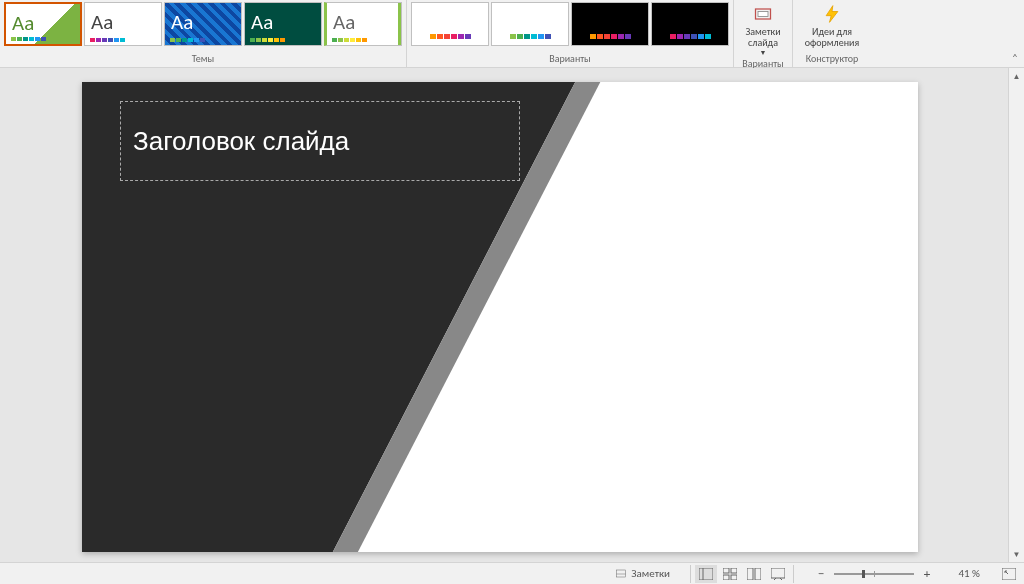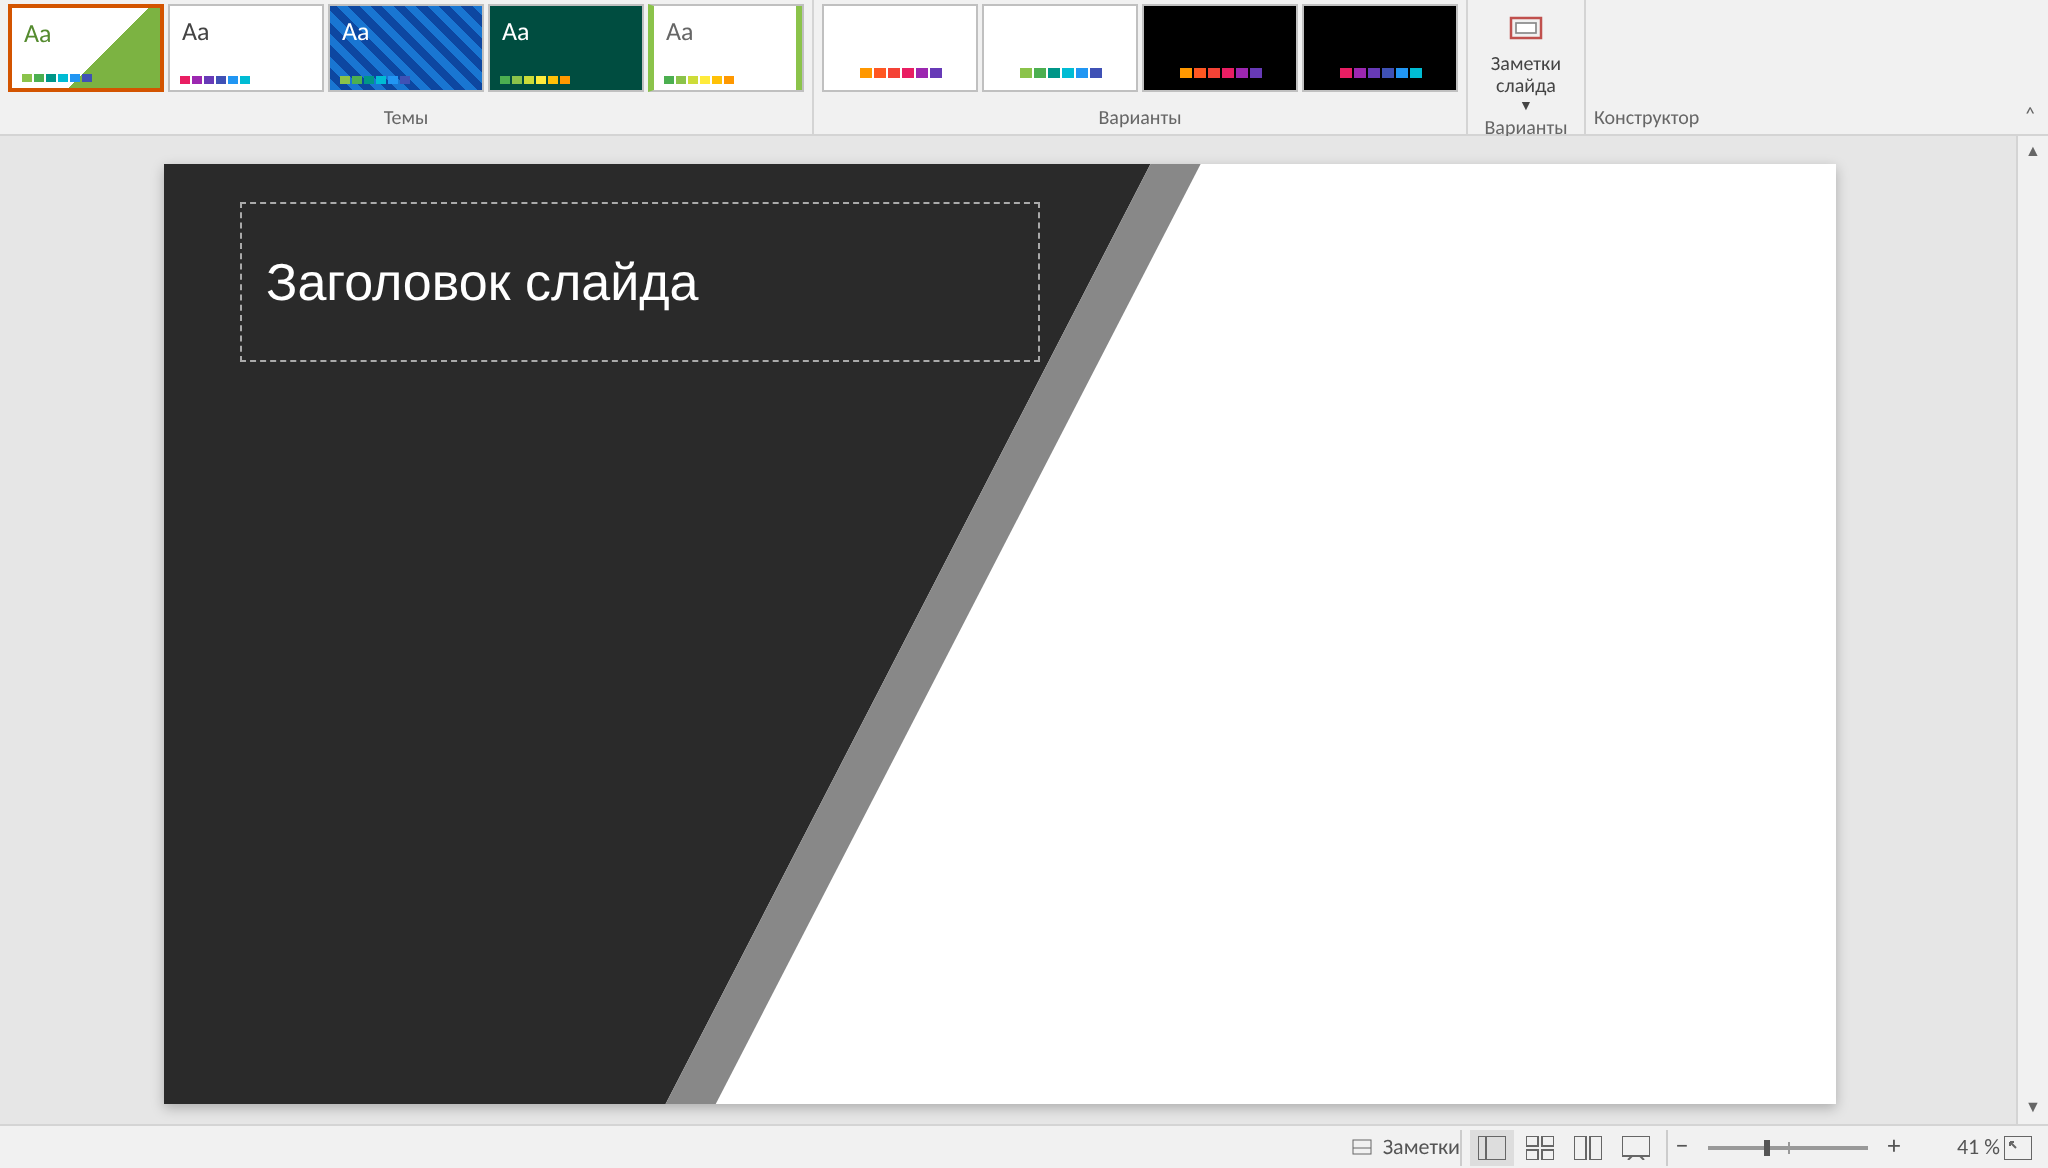--- a/index.html
+++ b/index.html
@@ -6,21 +6,21 @@
 body { background: #fff; width: 1024px; height: 584px; overflow: hidden; display: flex; flex-direction: column; }
 
 
 .ribbon { background: #f1f1f1; border-bottom: 1px solid #d4d4d4; display: flex; align-items: flex-start; height: 68px; }
 .group { display: flex; flex-direction: column; align-items: center; border-right: 1px solid #d4d4d4; height: 100%; padding: 2px 4px 0 4px; }
 .group-row { display: flex; gap: 2px; }
 .group-label { font-size: 10px; color: #666; margin-top: auto; margin-bottom: 2px; }
 
 .theme-thumb { width: 78px; height: 44px; border: 1px solid #c0c0c0; background: #fff; cursor: pointer; position: relative; overflow: hidden; }
 .theme-thumb.selected { border: 2px solid #d35400; }
-.theme-aa { position: absolute; top: 6px; left: 6px; font-size: 13px; font-weight: 400; }
+.theme-aa { position: absolute; top: 6px; left: 6px; font-size: 21px; font-weight: 400; }
 .theme-swatch { position: absolute; bottom: 3px; left: 5px; height: 4px; display: flex; gap: 1px; }
 .theme-swatch span { width: 5px; height: 4px; display: inline-block; }
 
 .variant-thumb { width: 78px; height: 44px; border: 1px solid #c0c0c0; background: #fff; cursor: pointer; position: relative; display: flex; align-items: flex-end; justify-content: center; padding-bottom: 6px; }
 .variant-thumb.dark { background: #000; }
 .variant-swatch { display: flex; gap: 1px; }
 .variant-swatch span { width: 6px; height: 5px; display: inline-block; }
 
 .ribbon-btn { display: flex; flex-direction: column; align-items: center; justify-content: flex-start; width: 50px; height: 100%; padding-top: 2px; cursor: pointer; font-size: 10px; color: #444; text-align: center; line-height: 1.1; }
 .ribbon-btn svg { width: 20px; height: 20px; margin-bottom: 2px; }
@@ -35,21 +35,21 @@
 .slide-dark { position: absolute; left: 0; top: 0; width: 100%; height: 100%; background: #2a2a2a; clip-path: polygon(0 0, 59% 0, 30% 100%, 0 100%); }
 .slide-gray { position: absolute; left: 0; top: 0; width: 100%; height: 100%; background: #888; clip-path: polygon(59% 0, 62% 0, 33% 100%, 30% 100%); }
 .title-box { position: absolute; left: 38px; top: 19px; width: 400px; height: 80px; border: 1px dashed #aaa; display: flex; align-items: center; padding-left: 12px; }
 .title-text { color: #fff; font-size: 26px; font-weight: 300; font-family: "Segoe UI Light", "Segoe UI", sans-serif; }
 
 .vscroll { position: absolute; right: 0; top: 0; bottom: 0; width: 16px; background: #f1f1f1; border-left: 1px solid #d4d4d4; }
 .vscroll-btn { height: 16px; display: flex; align-items: center; justify-content: center; font-size: 8px; color: #666; cursor: pointer; }
 .vscroll-track { position: absolute; top: 16px; bottom: 16px; left: 0; right: 0; }
 
 
-.statusbar { height: 22px; background: #f1f1f1; border-top: 1px solid #d4d4d4; display: flex; align-items: center; font-size: 11px; color: #555; padding: 0 6px; gap: 0; }
+.statusbar { height: 22px; background: #f1f1f1; border-top: 1px solid #d4d4d4; display: flex; align-items: center; font-size: 11px; color: #555; padding: 0 6px; gap: 20px; }
 .status-spacer { flex: 1; }
 .notes-btn { display: flex; align-items: center; gap: 4px; cursor: pointer; }
 .view-btns { display: flex; gap: 2px; border-left: 1px solid #ccc; border-right: 1px solid #ccc; padding: 0 4px; }
 .view-btn { width: 22px; height: 18px; display: flex; align-items: center; justify-content: center; cursor: pointer; }
 .view-btn.active { background: #ddd; }
 .zoom-ctrl { display: flex; align-items: center; gap: 6px; }
 .zoom-btn { width: 14px; text-align: center; cursor: pointer; font-size: 13px; }
 .zoom-slider { width: 80px; height: 2px; background: #999; position: relative; }
 .zoom-slider-thumb { position: absolute; left: 35%; top: -3px; width: 3px; height: 8px; background: #555; }
 .zoom-slider-center { position: absolute; left: 50%; top: -2px; width: 1px; height: 6px; background: #999; }
@@ -185,20 +185,28 @@
             <rect x="3" y="6" width="18" height="12" fill="none" stroke="#c0504d" stroke-width="1.5"></rect>
             <rect x="6" y="9" width="12" height="6" fill="#fff" stroke="#888"></rect>
           </svg>
         <span>Заметки слайда</span>
         <span class="drop">▼</span>
       </div>
     </div>
     <div class="group-label">Варианты</div>
   </div>
   <div class="group" style="border-right:none">
+    <div class="group-row">
+      <div class="ribbon-btn wide">
+        <svg viewBox="0 0 24 24">
+            <path d="M13 2 L5 14 L11 14 L9 22 L19 9 L12 9 Z" fill="#ffc107" stroke="#e6a200"></path>
+          </svg>
+        <span>Идеи для оформления</span>
+      </div>
+    </div>
     <div class="group-label">Конструктор</div>
   </div>
   <div class="collapse-arrow">˄</div>
 </div>
 
 <div class="edit-area">
   <div class="slide">
     <div class="slide-dark"></div>
     <div class="slide-gray"></div>
     <div class="title-box">

